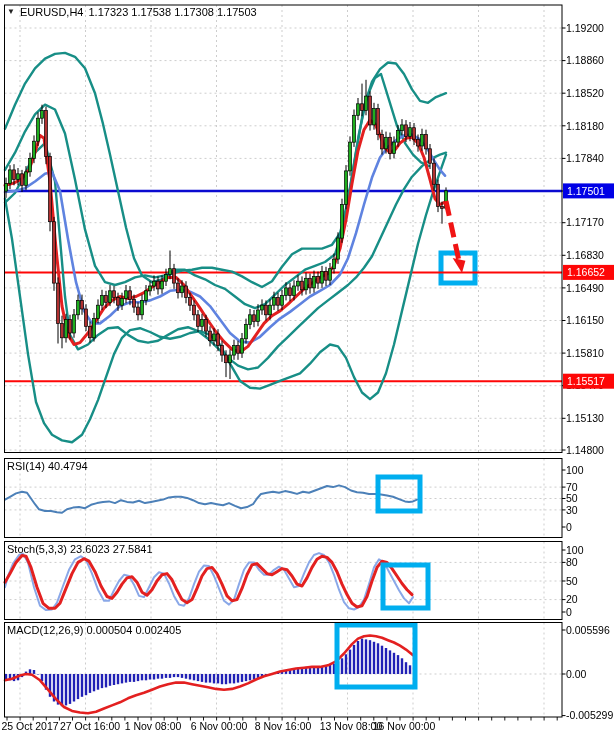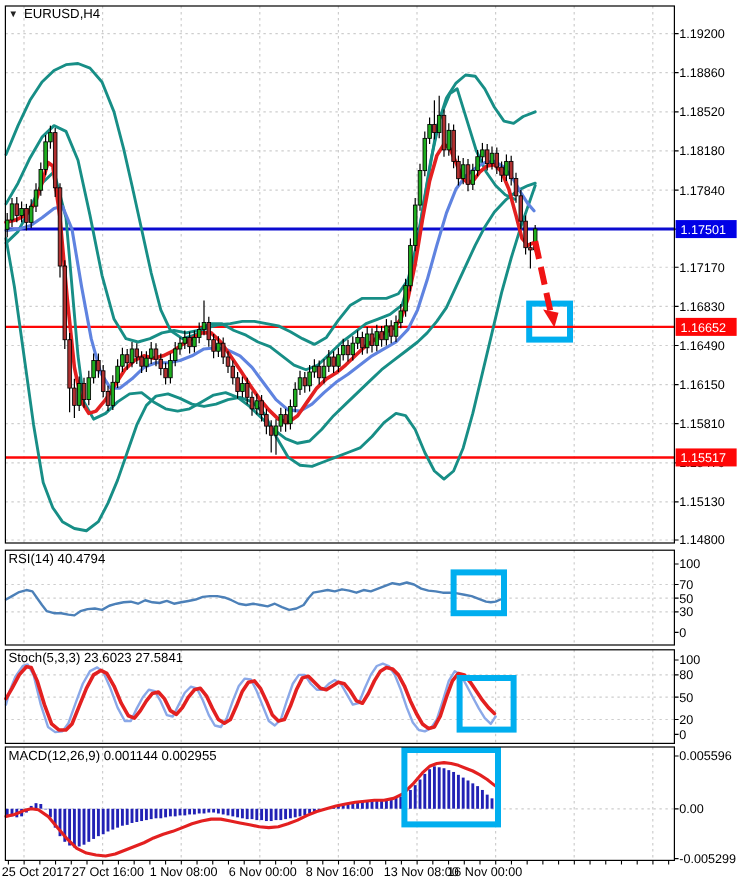--- a/index.html
+++ b/index.html
@@ -549,22 +549,23 @@
       <text x="219" y="730" class="datelab" text-anchor="middle">6 Nov 00:00</text>
       <text x="283" y="730" class="datelab" text-anchor="middle">8 Nov 16:00</text>
       <text x="351" y="730" class="datelab" text-anchor="middle">13 Nov 08:00</text>
       <text x="404" y="730" class="datelab" text-anchor="middle">16 Nov 00:00</text>
     </g>
   </svg>
 
 <div class="overlay-title" style="left:7px;top:6px;">
   <span class="collapse">▼</span>
   <span>EURUSD,H4</span>
+  <span>1.17323 1.17538 1.17308 1.17503</span>
 </div>
 <div class="overlay-title" style="left:7px;top:460px;">
   <span>RSI(14) 40.4794</span>
 </div>
 <div class="overlay-title" style="left:7px;top:543px;">
   <span>Stoch(5,3,3) 23.6023 27.5841</span>
 </div>
 <div class="overlay-title" style="left:7px;top:624px;">
-  <span>MACD(12,26,9) 0.001144 0.002955</span>
+  <span>MACD(12,26,9) 0.000504 0.002405</span>
 </div>
 
 </body></html>

